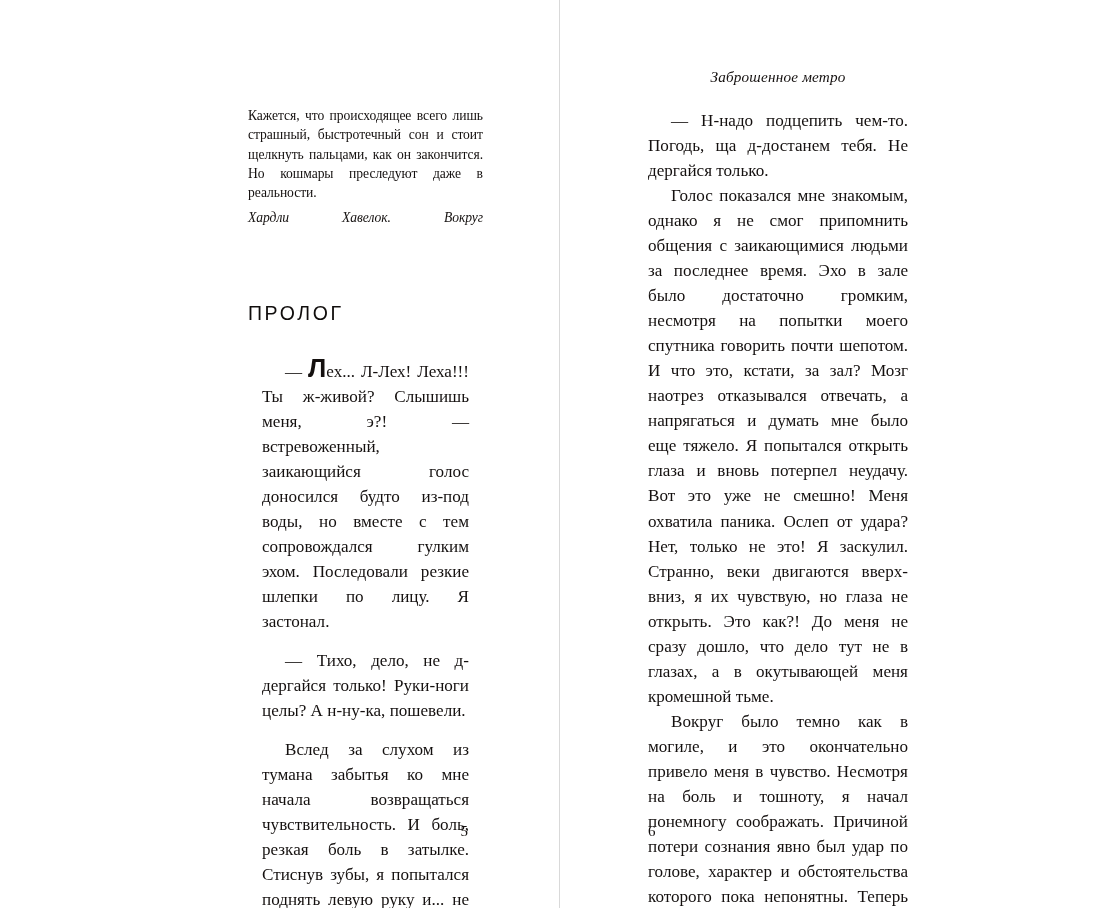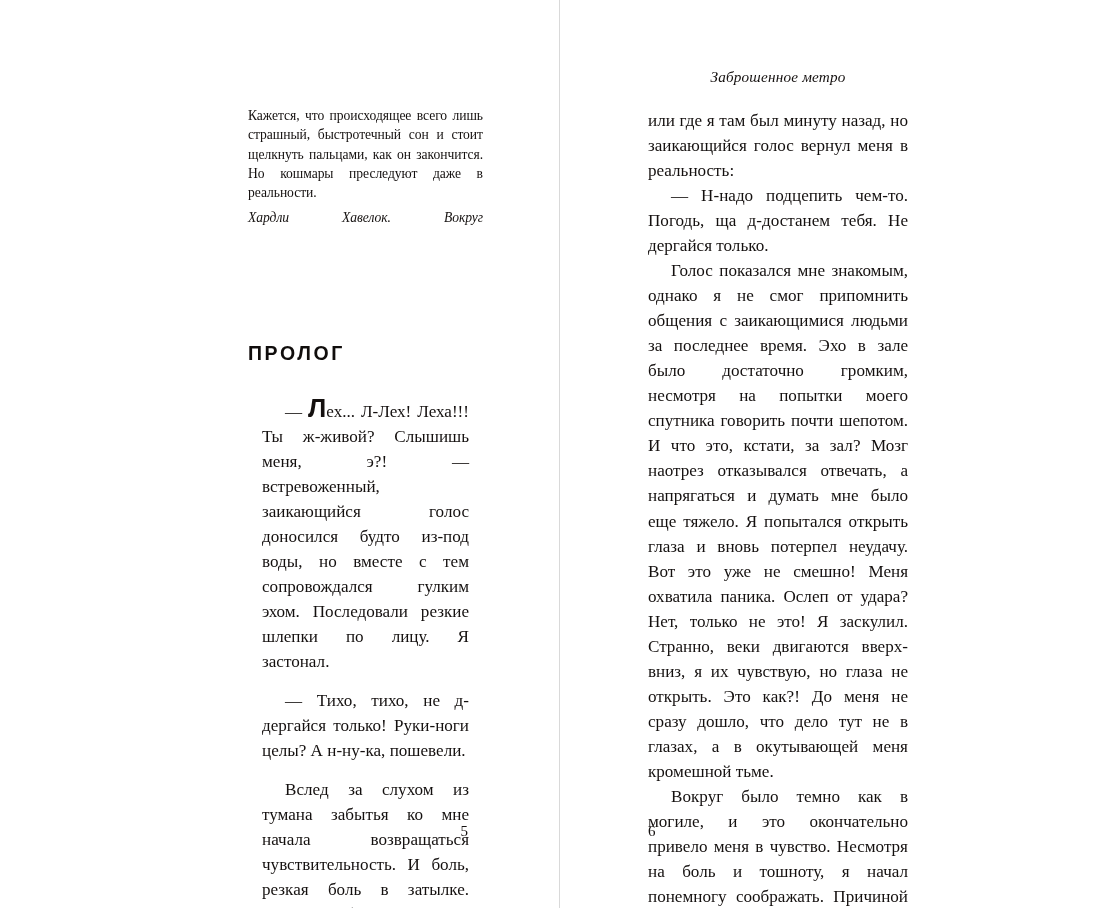--- a/index.html
+++ b/index.html
@@ -58,23 +58,23 @@
   .epigraph-source {
     margin-top: 6px;
     font-style: italic;
     font-size: 13.6px;
     text-align: right;
     line-height: 1.4;
   }
 
   
   .chapter-title {
-    margin-top: 114px;
+    margin-top: 74px;
     font-family: "Liberation Sans", sans-serif;
-    font-weight: bold;
+    font-weight: normal;
     font-size: 19.5px;
     letter-spacing: 2.6px;
     text-transform: uppercase;
     color: #100d0c;
   }
 
   
   .body-text {
     margin-top: 30px;
     font-size: 17.1px;
@@ -143,33 +143,32 @@
 
     <div class="epigraph">
       <p>Кажется, что происходящее всего лишь страшный, быстротечный сон и стоит щелкнуть пальцами, как он закончится. Но кошмары преследуют даже в реальности.</p>
       <div class="epigraph-source">Хардли Хавелок. Вокруг</div>
     </div>
 
     <div class="chapter-title">ПРОЛОГ</div>
 
     <div class="body-text">
       <p class="dropcap-para"><span>—&nbsp;</span><span class="dropcap">Л</span><span>ех... Л-Лех! Леха!!! Ты ж-живой? Слышишь меня, э?! — встревоженный, заикающийся голос доносился будто из-под воды, но вместе с тем сопровождался гулким эхом. Последовали резкие шлепки по лицу. Я застонал.</span></p>
-      <p>— Тихо, тихо, не д-дергайся только! Руки-ноги целы? А н-ну-ка, пошевели.</p>
+      <p>— Тихо, дело, не д-дергайся только! Руки-ноги целы? А н-ну-ка, пошевели.</p>
       <p>Вслед за слухом из тумана забытья ко мне начала возвращаться чувствительность. И боль, резкая боль в затылке. Стиснув зубы, я попытался поднять левую руку и... не ощутил ее. Накатывающий страх от того, что у меня ее по какой-то причине нет, спровоцировал выброс адреналина и придал немного сил. Мне удалось слегка согнуть ноги в коленях и медленно дотянуться правой рукой до левого плеча. Фух, вроде на месте, но чем-то тяжелым придавлена, не пошевелить. Жутко затекла. Я судорожно выдохнул. Тут же начала подкатывать тошнота, и общее состояние стало еще более паршивым. Захотелось провалиться обратно в обморок,</p>
     </div>
 
     <div class="folio folio-left">5</div>
   </div>
 
   <div class="page page-right">
 
     <div class="running-head">Заброшенное метро</div>
 
     <div class="body-text-right">
-      <p class="no-indent">или где я там был минуту назад, но заикающийся голос вернул меня в реальность:</p>
       <p>— Н-надо подцепить чем-то. Погодь, ща д-достанем тебя. Не дергайся только.</p>
       <p>Голос показался мне знакомым, однако я не смог припомнить общения с заикающимися людьми за последнее время. Эхо в зале было достаточно громким, несмотря на попытки моего спутника говорить почти шепотом. И что это, кстати, за зал? Мозг наотрез отказывался отвечать, а напрягаться и думать мне было еще тяжело. Я попытался открыть глаза и вновь потерпел неудачу. Вот это уже не смешно! Меня охватила паника. Ослеп от удара? Нет, только не это! Я заскулил. Странно, веки двигаются вверх-вниз, я их чувствую, но глаза не открыть. Это как?! До меня не сразу дошло, что дело тут не в глазах, а в окутывающей меня кромешной тьме.</p>
       <p>Вокруг было темно как в могиле, и это окончательно привело меня в чувство. Несмотря на боль и тошноту, я начал понемногу соображать. Причиной потери сознания явно был удар по голове, характер и обстоятельства которого пока непонятны. Теперь зал. Первое, что пришло на ум, — собор или храм. Судя по эху — очень похоже. Сладковатый запах свечного воска словно подтверждал эту версию. Я провел правой ладонью по полу, на котором лежал, пытаясь определить тип покрытия. Он был твердым и холодным, весь усыпан колкой бетонной крошкой. Похоже на гранитную плиту... Никаких мыслей. Что еще? Думай, Леха, думай. Что-то тут не так. Я втянул носом воздух. Запах!</p>
     </div>
 
     <div class="folio folio-right">6</div>
   </div>
 
 </div>
 

